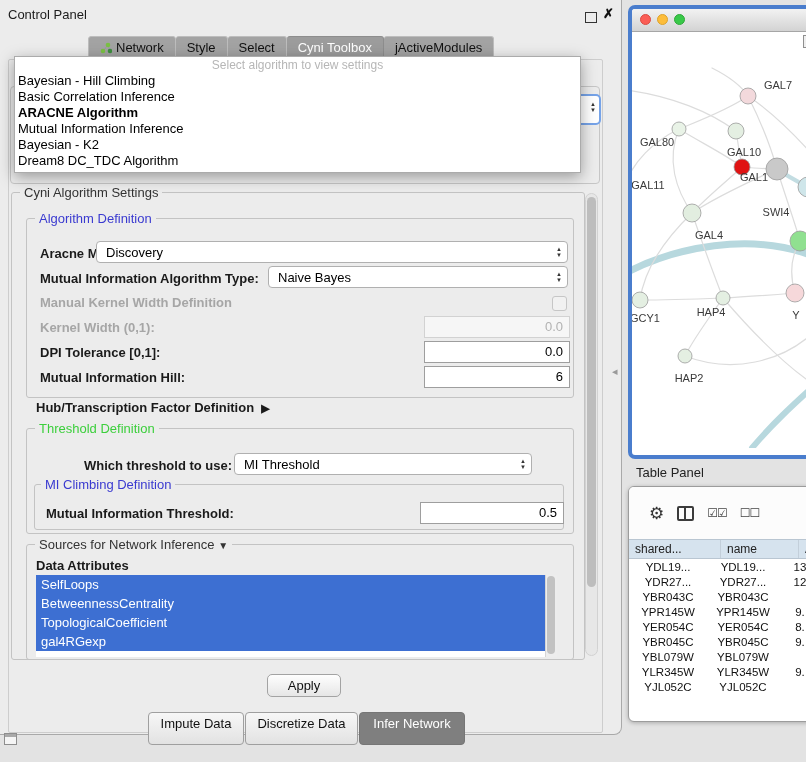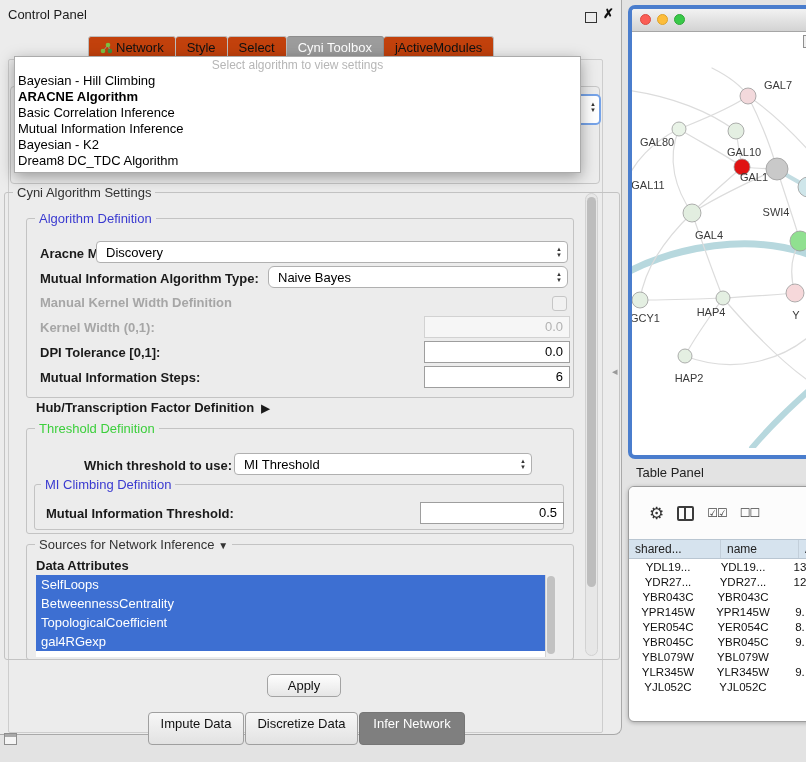--- a/index.html
+++ b/index.html
@@ -9,21 +9,21 @@
   
   .control-panel{position:absolute;left:0;top:0;width:621px;height:734px;background:#ececec;
                  border-right:1px solid #a9a9a9;border-bottom:1px solid #a9a9a9;border-radius:0 0 8px 0;}
   .cp-title{position:absolute;left:8px;top:7px;font-size:13px;color:#1b1b1b;}
   .cp-float{position:absolute;left:585px;top:12px;width:10px;height:9px;border:1.5px solid #333;background:transparent;}
   .cp-close{position:absolute;left:603px;top:6px;font-size:13px;font-weight:bold;color:#111;}
   .cp-content-border{position:absolute;left:8px;top:59px;width:593px;height:672px;border:1px solid #cdcdcd;border-radius:2px;}
 
   .cp-tabs{position:absolute;left:88px;top:36px;height:24px;display:flex;z-index:3;}
   .cp-tab{display:flex;align-items:center;gap:4px;padding:0 11px;font-size:13px;color:#111;
-          border:1px solid #bdbdbd;border-left:none;background:#c2410c;border-radius:3px 3px 0 0;line-height:22px;}
+          border:1px solid #bdbdbd;border-left:none;background:#a3a3a3;border-radius:3px 3px 0 0;line-height:22px;}
   .cp-tab:first-child{border-left:1px solid #bdbdbd;}
   .cp-tab.selected{background:#9c9c9c;color:#fff;border-color:#8d8d8d;}
 
   
   .hidden-groupbox{position:absolute;left:10px;top:86px;width:588px;height:96px;border:1px solid #c6c6c6;border-radius:4px;z-index:1;}
   .combo-fragment{position:absolute;left:574px;top:94px;width:23px;height:27px;border:2px solid #76a3e8;border-radius:5px;background:#fff;z-index:2;}
   .combo-fragment .arrows{position:absolute;right:3px;top:5px;}
 
   
   .algo-popup{position:absolute;left:14px;top:56px;width:565px;background:#fff;border:1px solid #ababab;
@@ -150,67 +150,67 @@
       <span class="arrows">
           <b>▲</b>
           <b>▼</b>
         </span>
     </div>
 
     <div class="algo-popup">
       <div class="algo-placeholder">Select algorithm to view settings</div>
       <div id="algo-items">
           <div class="algo-item">Bayesian - Hill Climbing</div>
+          <div class="algo-item">Basic Correlation Inference</div>
           <div class="algo-item bold">ARACNE Algorithm</div>
-          <div class="algo-item">Basic Correlation Inference</div>
           <div class="algo-item">Mutual Information Inference</div>
           <div class="algo-item">Bayesian - K2</div>
           <div class="algo-item">Dream8 DC_TDC Algorithm</div>
         </div>
     </div>
 
-    <div class="group" style="left:4px;top:192px;width:572px;height:466px;padding-left:42px;">
+    <div class="group" style="left:11px;top:192px;width:572px;height:466px;">
       <span class="gtitle" style="left:8px;">Cyni Algorithm Settings</span>
     </div>
     <div class="settings-scrollbar">
         <div class="settings-thumb"></div>
       </div>
 
     <div class="group" style="left:26px;top:218px;width:546px;height:178px;">
       <span class="gtitle blue" style="left:8px;">Algorithm Definition</span>
     </div>
 
     <span class="lbl" style="left:40px;top:246px;">Aracne Mode:</span>
     <div class="combo" style="left:96px;top:241px;width:472px;">
       <span class="cval">Discovery</span>
       <span class="arrows" style="position:absolute;right:5px;top:4px;">
           <b>▲</b>
           <b>▼</b>
         </span>
     </div>
 
     <span class="lbl" style="left:40px;top:271px;">Mutual Information Algorithm Type:</span>
-    <div class="combo" style="left:268px;top:266px;width:300px;border-radius:6px;">
+    <div class="combo" style="left:268px;top:266px;width:300px;">
       <span class="cval">Naive Bayes</span>
       <span class="arrows" style="position:absolute;right:5px;top:4px;">
           <b>▲</b>
           <b>▼</b>
         </span>
     </div>
 
     <span class="lbl disabled" style="left:40px;top:295px;">Manual Kernel Width Definition</span>
     <span class="checkbox"></span>
 
     <span class="lbl disabled" style="left:40px;top:320px;">Kernel Width (0,1):</span>
     <div class="tfield disabled" style="left:424px;top:316px;width:138px;">0.0</div>
 
     <span class="lbl" style="left:40px;top:345px;">DPI Tolerance [0,1]:</span>
     <div class="tfield" style="left:424px;top:341px;width:138px;">0.0</div>
 
-    <span class="lbl" style="left:40px;top:370px;">Mutual Information Steps:</span>
+    <span class="lbl" style="left:40px;top:370px;">Mutual Information Hill:</span>
     <div class="tfield" style="left:424px;top:366px;width:138px;">6</div>
 
     <div class="expander" style="left:36px;top:400px;">
       <span>Hub/Transcription Factor Definition</span><span class="tri">▶</span>
     </div>
 
     <div class="group" style="left:26px;top:428px;width:546px;height:104px;">
       <span class="gtitle green" style="left:8px;">Threshold Definition</span>
     </div>
     <span class="lbl" style="left:84px;top:458px;">Which threshold to use:</span>

